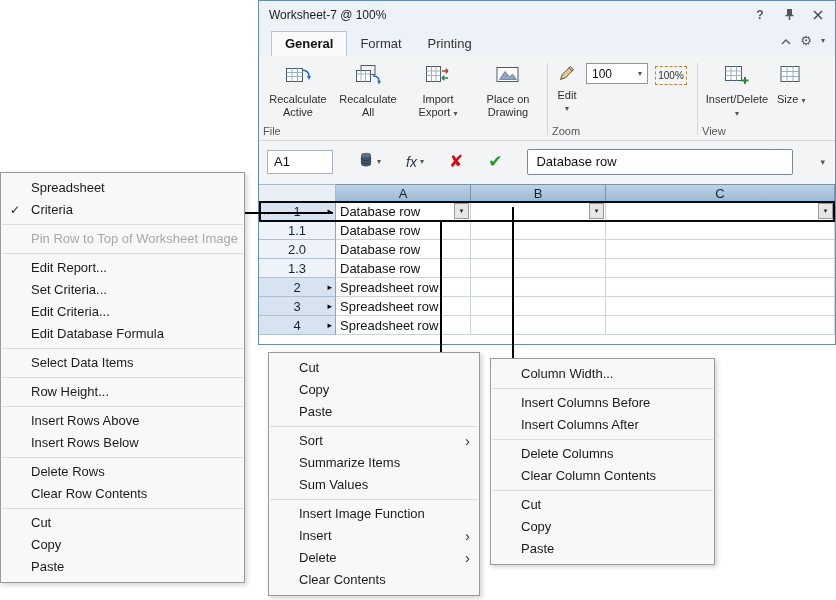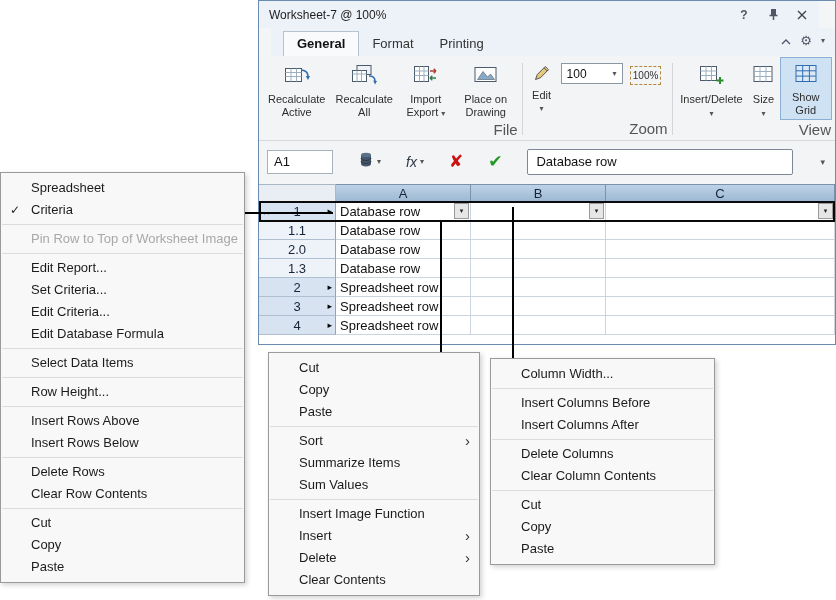--- a/index.html
+++ b/index.html
@@ -1,38 +1,38 @@
 <!DOCTYPE html>
 <html><head>
 <meta charset="utf-8">
 <style>
   *{margin:0;padding:0;box-sizing:border-box}
   body{font-family:"Liberation Sans","DejaVu Sans",sans-serif;background:#fff}
   .stage{position:relative;width:836px;height:600px;overflow:hidden;background:#fff}
 
   
   .window{position:absolute;left:258px;top:0;width:578px;height:345px;background:#f4f5f7;border:1px solid #6a8cb0}
-  .titlebar{position:absolute;left:0;top:0;right:16px;height:27px;background:#edf2f9;display:flex;align-items:center;padding:0 10px}
+  .titlebar{position:absolute;left:0;top:0;right:0;height:27px;background:#edf2f9;display:flex;align-items:center;padding:0 10px}
   .titlebar .title{font-size:12px;color:#1c1c1c}
   .tb-icons{margin-left:auto;display:flex;align-items:center;gap:15px}
   .tb-ic{display:flex;align-items:center;justify-content:center;width:14px;height:14px;color:#555;font-size:12px;font-weight:bold}
 
   
-  .tabrow{position:absolute;left:12px;top:27px;right:0;height:28px;background:#edf2f9;display:flex;align-items:flex-end;padding-left:12px}
+  .tabrow{position:absolute;left:0;top:27px;right:0;height:28px;background:#edf2f9;display:flex;align-items:flex-end;padding-left:12px}
   .tab{font-size:13px;color:#333;padding:4px 13px 5px;white-space:nowrap}
   .tab.selected{font-weight:bold;color:#111;background:#f8fafc;border:1px solid #b4c2d2;border-bottom:none}
   .tabrow-right{margin-left:auto;display:flex;align-items:center;gap:9px;padding:0 10px 7px 0;color:#556}
   .gear{font-size:13px;color:#556;line-height:1}
   .mini-drop{font-size:8px;color:#556}
 
   
   .ribbon{position:absolute;left:0;top:55px;right:0;height:85px;background:#f3f4f6;border-bottom:1px solid #d5d8dc;display:flex;align-items:stretch;padding:2px 4px 0}
   .rgroup{display:flex;flex-direction:column}
   .g-body{display:flex;align-items:flex-start;flex:1}
-  .g-label{font-size:15px;color:#555;text-align:right;padding:0 0 3px}
+  .g-label{font-size:11px;color:#555;text-align:left;padding:0 0 3px}
   .gsep{width:1px;background:#d2d6da;margin:5px 4px}
   .rbtn{display:flex;flex-direction:column;align-items:center;gap:2px;padding:5px 5px 2px;max-width:70px}
   .rbtn .lbl{font-size:11px;color:#2e2e2e;text-align:center;line-height:1.2}
   .rbtn.hl{background:#cfe2f3;outline:1px solid #8cb0d4}
   .drop{font-size:8px;color:#555}
   .zoomcol{display:flex;flex-direction:row;gap:5px;padding:5px 4px}
   .zoombox{width:62px;height:21px;background:#fff;border:1px solid #8b97a3;display:flex;align-items:center;font-size:12px;padding:0 5px;color:#111}
   .zoombox .zval{flex:1}
   .zoom100{width:36px;height:24px;display:flex;align-items:center;justify-content:center}
   .z-inner{border:1px dashed #b3873c;font-size:10px;color:#333;padding:3px 2px;white-space:nowrap}
@@ -210,29 +210,20 @@
             <span class="lbl"><span>Insert/Delete</span> <span class="drop">▾</span></span>
           </div>
           <div class="rbtn">
             <span>
               <svg width="24" height="24" viewBox="0 0 24 24">
                   <rect x="2" y="3.5" width="18" height="15" fill="#fff" stroke="#4a5a6a"></rect>
                   <path d="M2 8.5h18M2 13.5h18M8 3.5v15M14 3.5v15" stroke="#9ab0c2" fill="none"></path>
                 </svg>
             </span>
             <span class="lbl"><span>Size</span> <span class="drop">▾</span></span>
-          </div>
-          <div class="rbtn hl">
-            <span>
-              <svg width="24" height="22" viewBox="0 0 24 22">
-                  <rect x="2" y="2.5" width="20" height="16" fill="#dbe9f7" stroke="#2f6db0"></rect>
-                  <path d="M2 7.8h20M2 13.1h20M8.7 2.5v16M15.4 2.5v16" stroke="#2f6db0" fill="none"></path>
-                </svg>
-            </span>
-            <span class="lbl">Show Grid</span>
           </div>
         </div>
         <div class="g-label">View</div>
       </div>
 
     </div>
 
     <div class="fbar">
       <div class="cellref">A1</div>
       <span class="fbtn">

